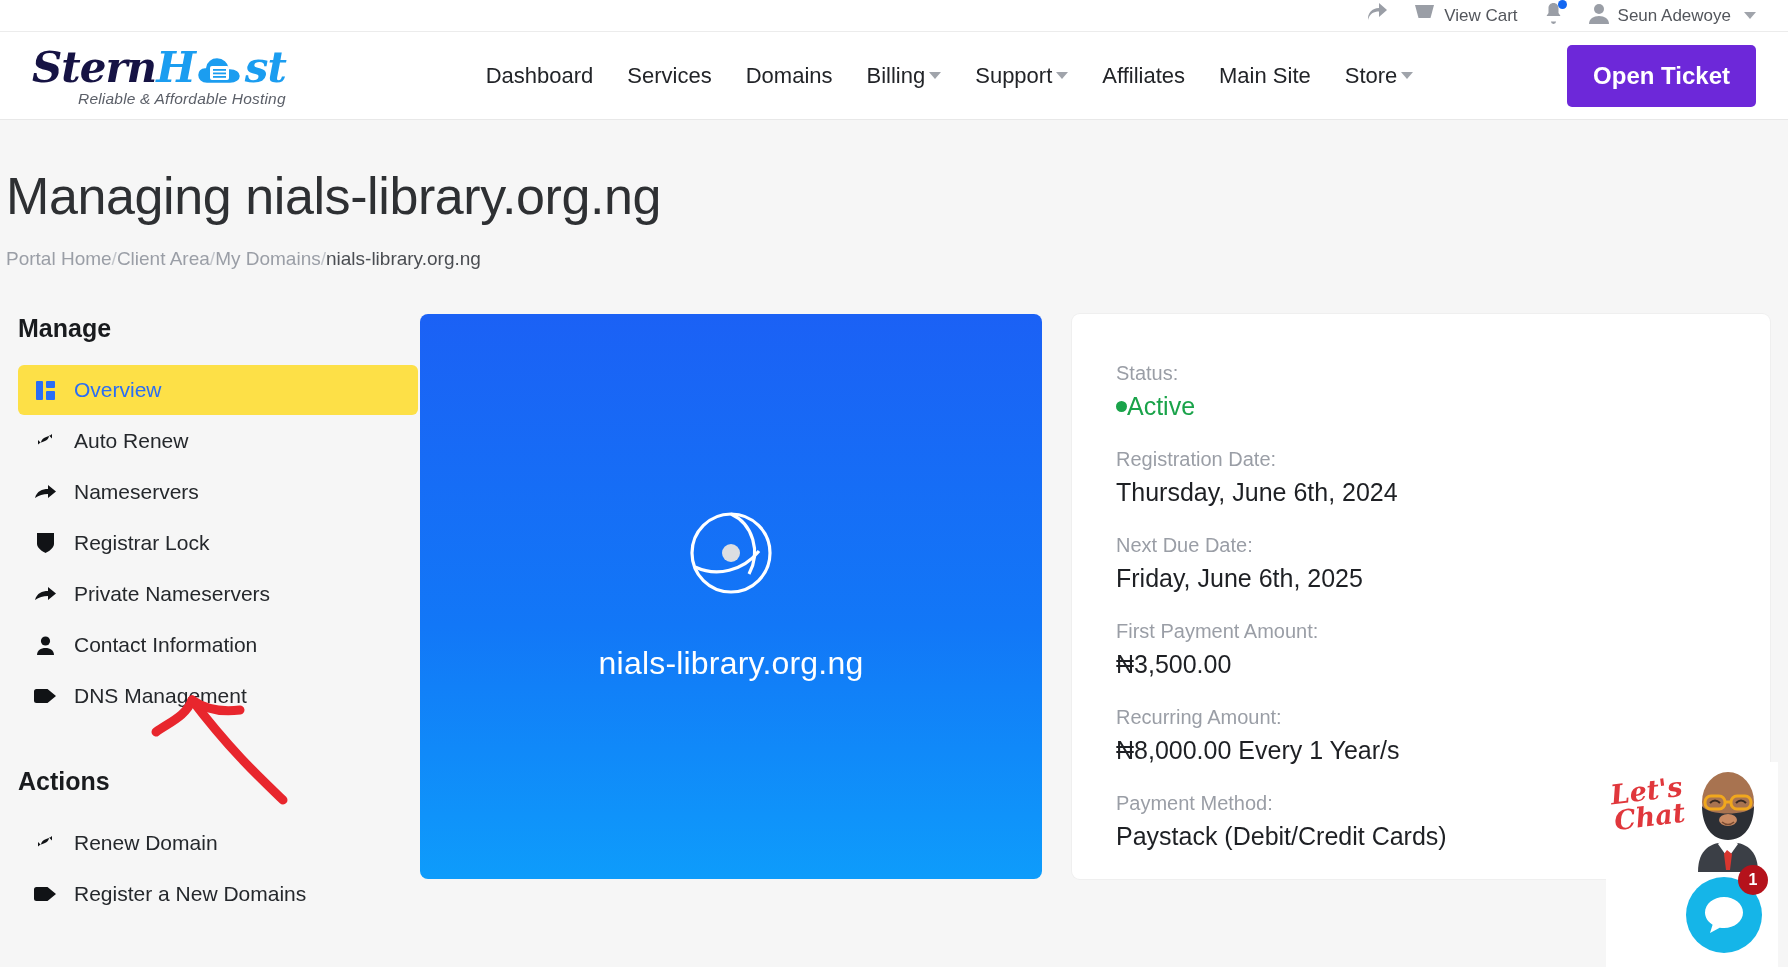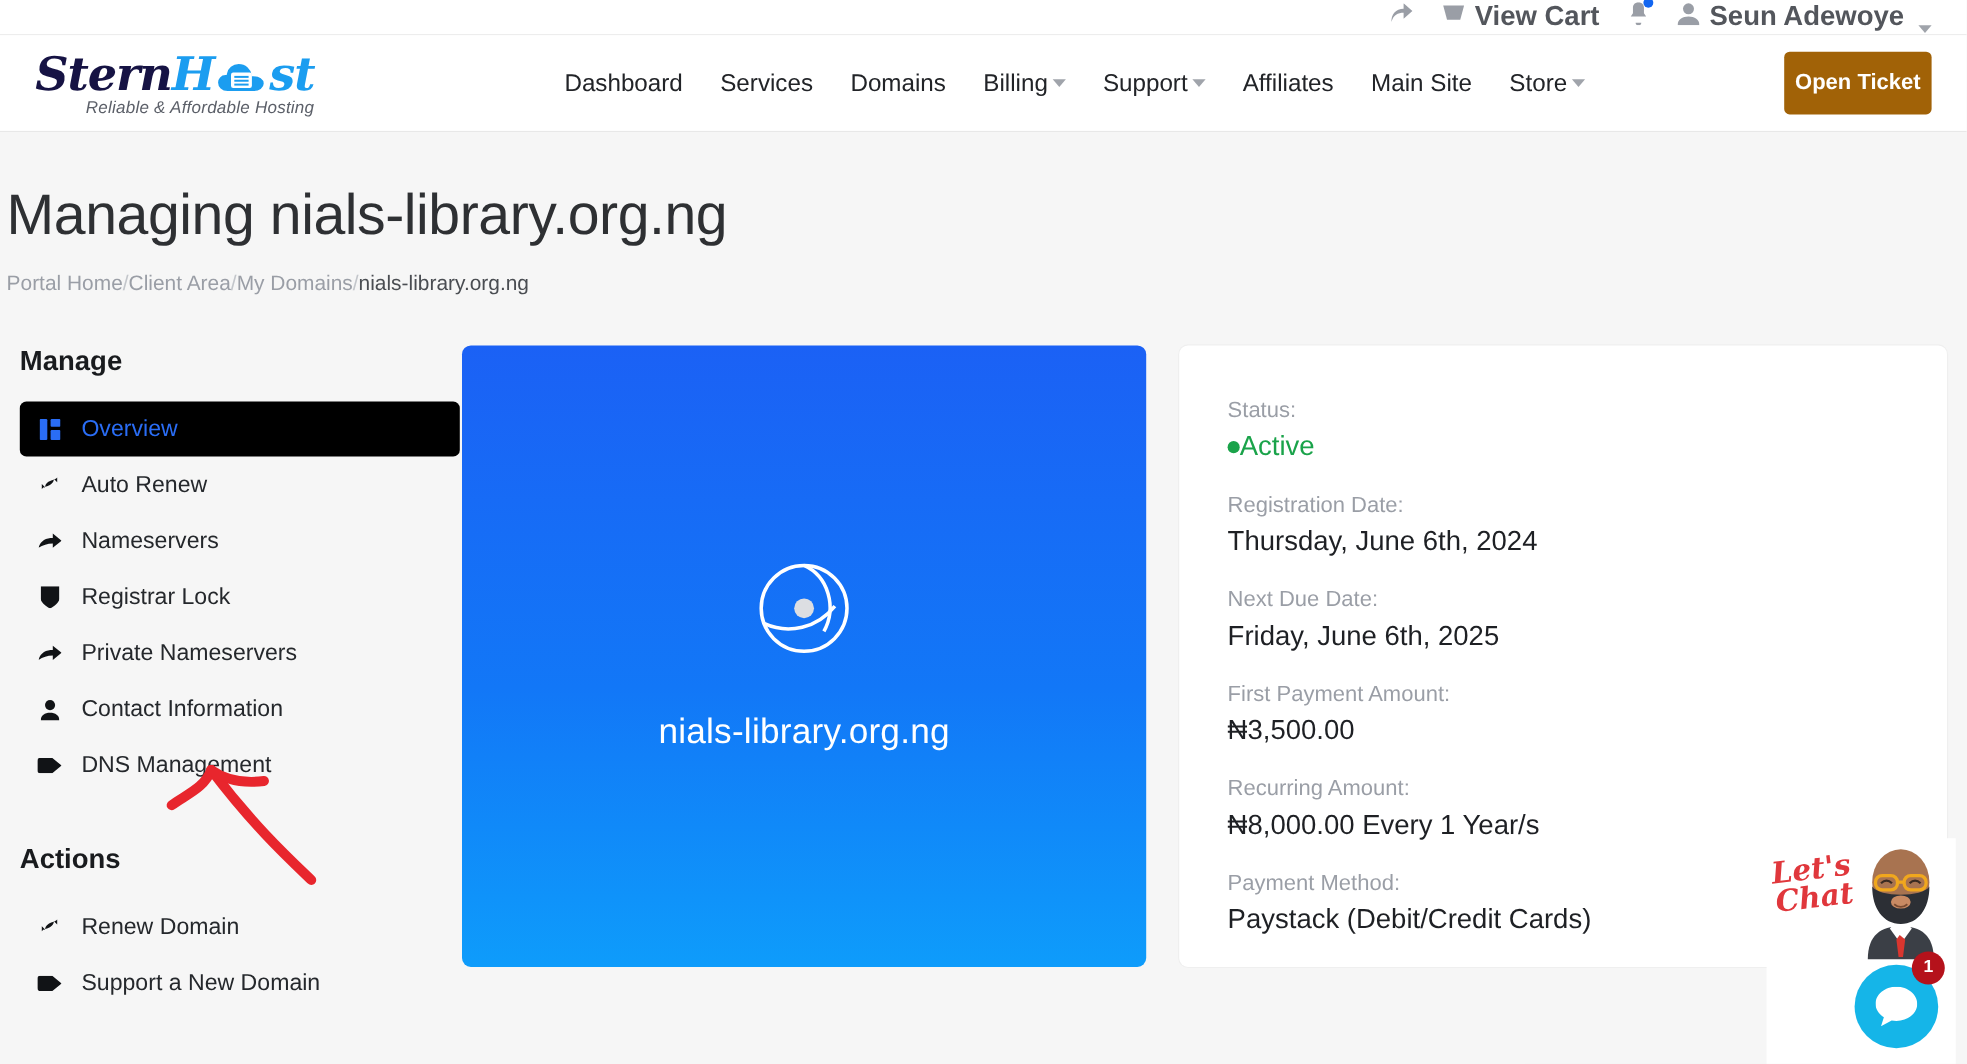--- a/index.html
+++ b/index.html
@@ -14,23 +14,23 @@
     height: 32px;
     background: #ffffff;
     border-bottom: 1px solid #ececec;
     display: flex;
     align-items: center;
     justify-content: flex-end;
     padding-right: 32px;
     gap: 26px;
   }
   .topbar-item {
-    display: flex; align-items: flex-end; gap: 9px;
-    font-size: 25px; color: #53565c;
-    cursor: pointer; position: relative; font-weight: bold;
+    display: flex; align-items: center; gap: 9px;
+    font-size: 17px; color: #53565c;
+    cursor: pointer; position: relative;
   }
   .ic { display: inline-block; fill: #9a9ea6; }
   .notif-dot {
     position: absolute; top: -3px; right: -4px;
     width: 9px; height: 9px; border-radius: 50%;
     background: #1266f1;
   }
   .caret-sm {
     width: 0; height: 0;
     border-left: 6px solid transparent;
@@ -84,27 +84,27 @@
     gap: 34px;
   }
   .nav-link {
     font-size: 22px;
     color: #222428;
     display: flex; align-items: center;
     cursor: pointer;
     white-space: nowrap;
   }
   .btn-ticket {
-    background: #a16207;
+    background: #6d28d9;
     color: #fff;
-    font-size: 20px;
+    font-size: 24px;
     font-weight: bold;
     border: none;
     border-radius: 5px;
-    padding: 17px 10px;
+    padding: 17px 26px;
     cursor: pointer;
     font-family: "Liberation Sans", sans-serif;
     white-space: nowrap;
   }
 
   
   .page-head { padding: 46px 0 0 6px; }
   .page-title {
     font-size: 52px;
     font-weight: normal;
@@ -137,21 +137,21 @@
     gap: 18px;
     height: 50px;
     padding: 0 16px;
     border-radius: 6px;
     font-size: 21px;
     color: #25282c;
     cursor: pointer;
     margin-bottom: 1px;
   }
   .side-item .side-ic { width: 22px; display: flex; justify-content: center; fill: #111316; }
-  .side-item.active { background: #000000; color: #2a6df5; }
+  .side-item.active { background: #fde047; color: #2a6df5; }
   .side-item.active .side-ic { fill: #2a6df5; }
 
   
   .cards { flex: 1; display: flex; gap: 30px; padding-left: 2px; }
   .domain-card {
     width: 622px; height: 565px;
     border-radius: 8px;
     background: linear-gradient(180deg, #1b61f5 0%, #1277f7 55%, #0e9cfb 100%);
     display: flex; flex-direction: column;
     align-items: center; justify-content: center;
@@ -419,21 +419,21 @@
       </span>
       <span>Renew Domain</span>
     </div>
 
     <div class="side-item">
       <span class="side-ic">
         <svg width="22" height="14" viewBox="0 0 22 14">
             <path d="M0 2.5A2.5 2.5 0 012.5 0h11L22 7l-8.5 7h-11A2.5 2.5 0 010 11.5z"></path>
           </svg>
       </span>
-      <span>Support a New Domain</span>
+      <span>Register a New Domains</span>
     </div>
   </div>
 
   <div class="cards">
     <div class="domain-card">
       <div class="globe">
         <svg width="84" height="84" viewBox="0 0 84 84">
           <circle cx="42" cy="42" r="39" fill="none" stroke="#fff" stroke-width="3.2"></circle>
           <path d="M42 3c22 10 30 38 18 60" fill="none" stroke="#fff" stroke-width="3.2"></path>
           <path d="M6 56c22 10 48 4 64-16" fill="none" stroke="#fff" stroke-width="3.2"></path>

